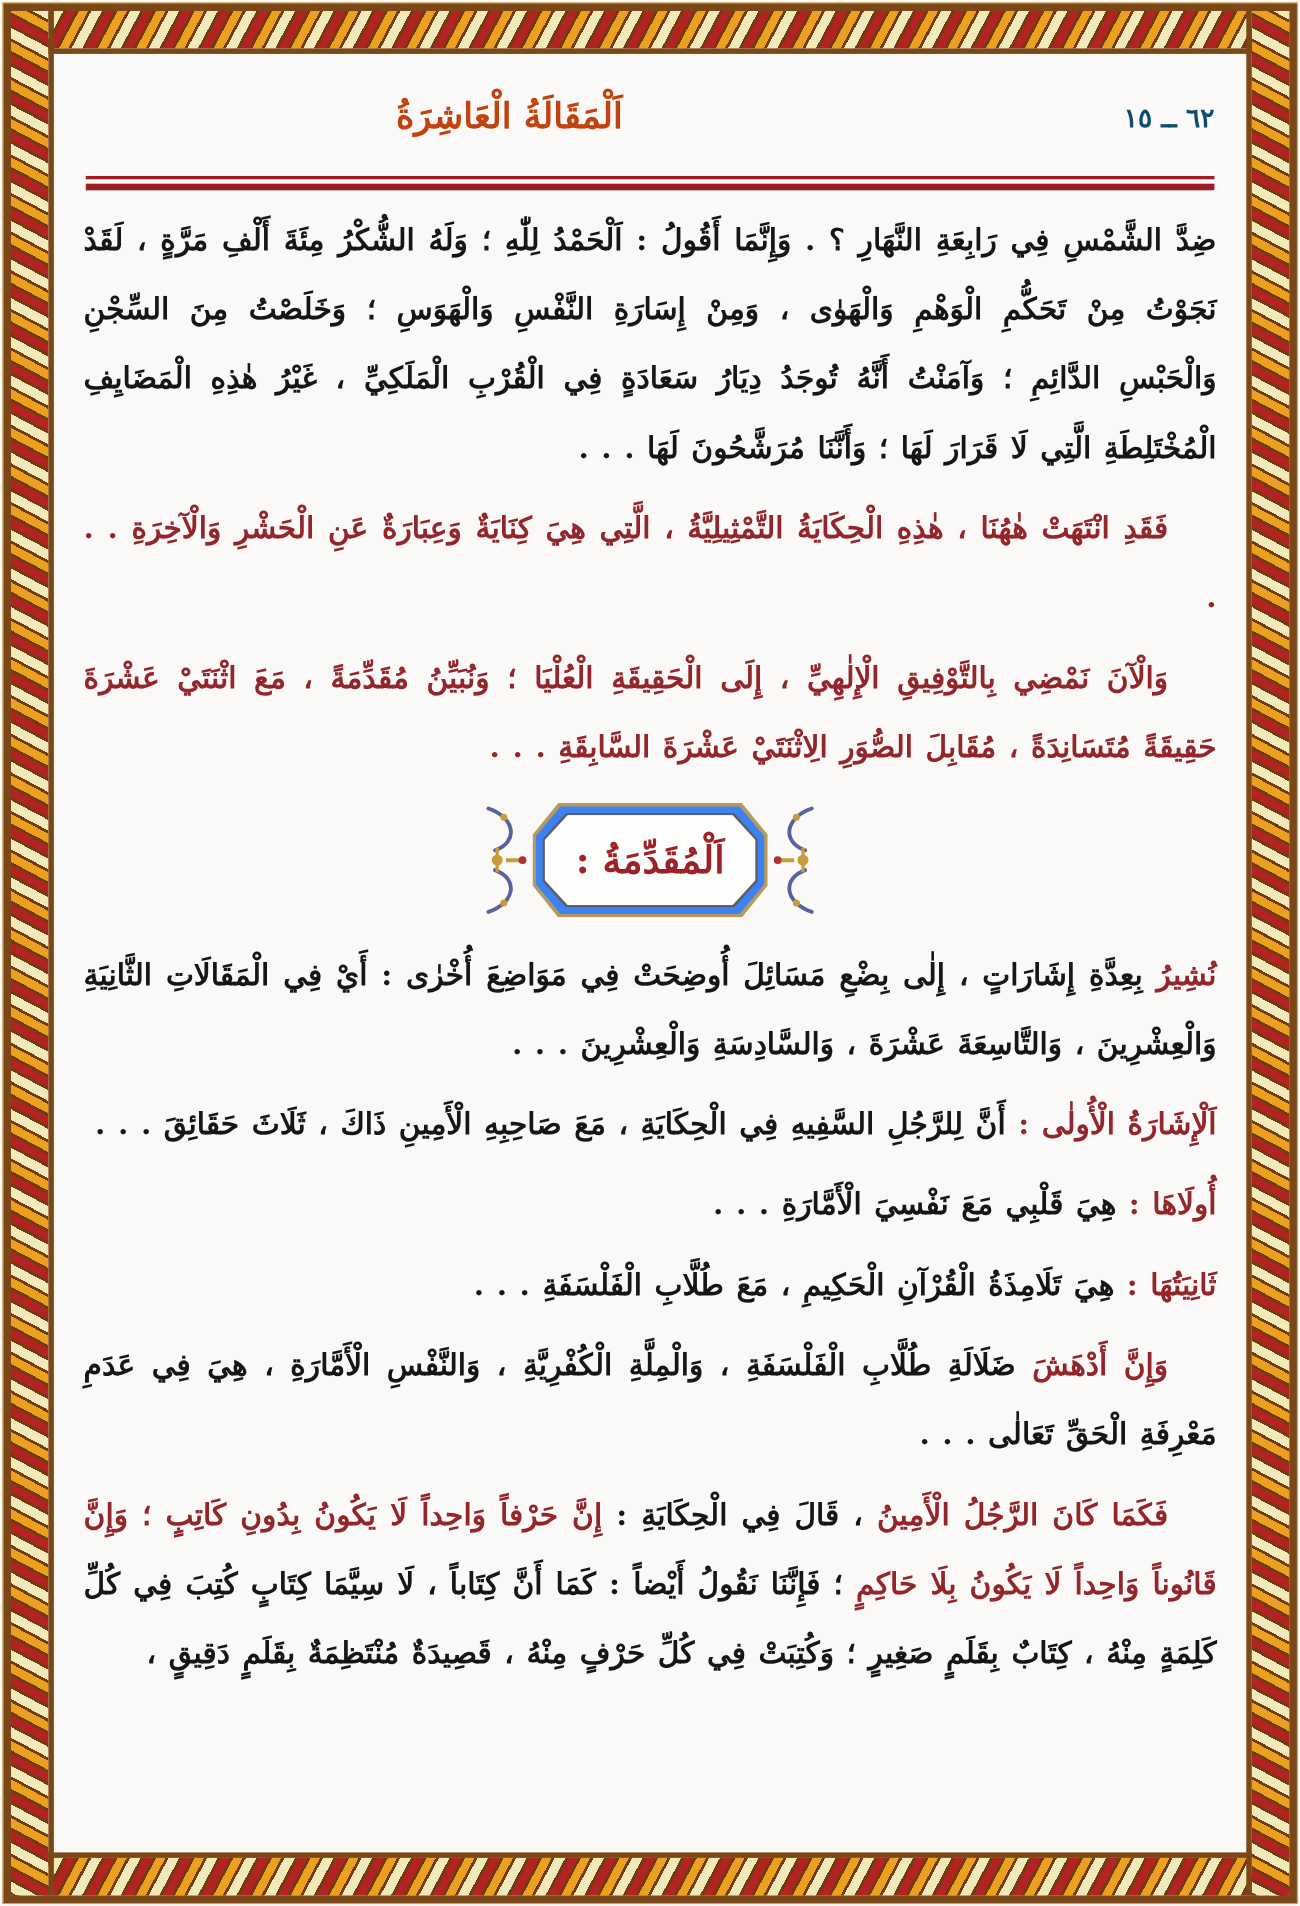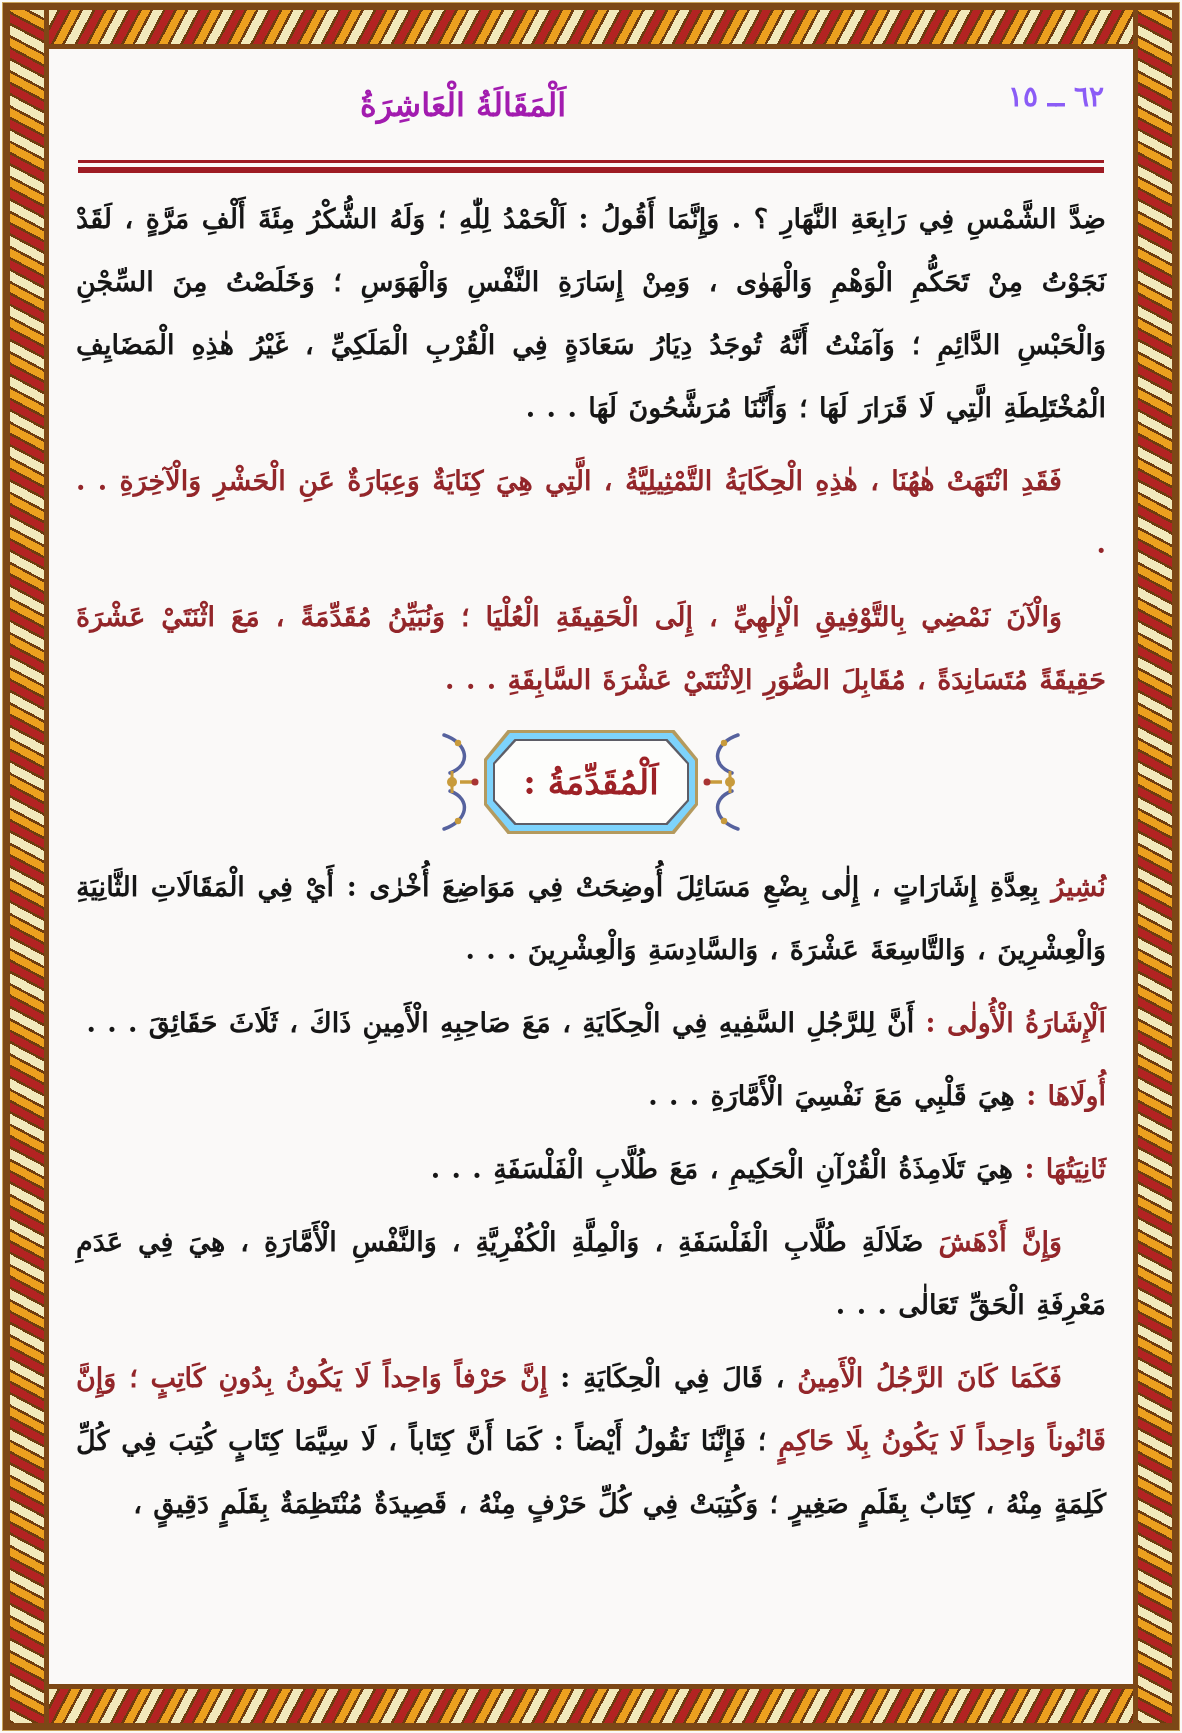--- a/index.html
+++ b/index.html
@@ -37,26 +37,26 @@
   .chain.left{left:10px;border-left:0;border-right:0;border-inline-end:0;border-right:5px solid #7c4716;}
   .chain.right{right:10px;border-left:5px solid #7c4716;}
 
   
   .content{
     position:absolute;inset:44px;padding:8px 32px 0;
     direction:rtl;
   }
   .header{position:relative;height:104px;}
   .page-num{
-    position:absolute;top:28px;right:2px;
-    font-size:28px;font-weight:bold;color:#8b5cf6;letter-spacing:2px;
+    position:absolute;top:40px;right:2px;
+    font-size:24px;font-weight:bold;color:#0c4a6e;letter-spacing:2px;
   }
   .page-title{
     position:absolute;top:34px;left:calc(50% - 128px);transform:translateX(-50%);
-    font-size:32px;font-weight:bold;color:#a21caf;white-space:nowrap;
+    font-size:32px;font-weight:bold;color:#c2410c;white-space:nowrap;
   }
   .rule{margin:4px 2px 14px;}
   .rule .thin{height:3px;background:#9e1c24;}
   .rule .gap{height:4px;}
   .rule .thick{height:6px;background:#9e1c24;}
 
   
   .bodytext p{
     margin:4px 0 10px;
     font-size:27px;line-height:63px;font-weight:600;color:#161616;
@@ -66,21 +66,21 @@
   .bodytext p.short{}
   .red{color:#93262a;font-weight:700;}
 
   
   .muq-row{
     display:flex;align-items:center;justify-content:center;gap:2px;
     margin:10px auto 12px;height:122px;
   }
   .oct{clip-path:polygon(11% 0%,89% 0%,100% 28%,100% 72%,89% 100%,11% 100%,0% 72%,0% 28%);}
   .o1{width:214px;height:104px;background:#b49a5e;position:relative;}
-  .o2{position:absolute;inset:3px;background:#7dd3fc;}
+  .o2{position:absolute;inset:3px;background:#3b82f6;}
   .o3{position:absolute;inset:6px;background:#5d5d66;}
   .o4{position:absolute;inset:2px;background:#fdfdfb;display:flex;align-items:center;justify-content:center;}
   .muq-text{font-size:34px;font-weight:bold;color:#9d2126;}
   .orn{width:42px;height:110px;}
   .orn.flip{transform:scaleX(-1);}
 </style>
 </head>
 <body>
 
 <div class="frame-outer">

